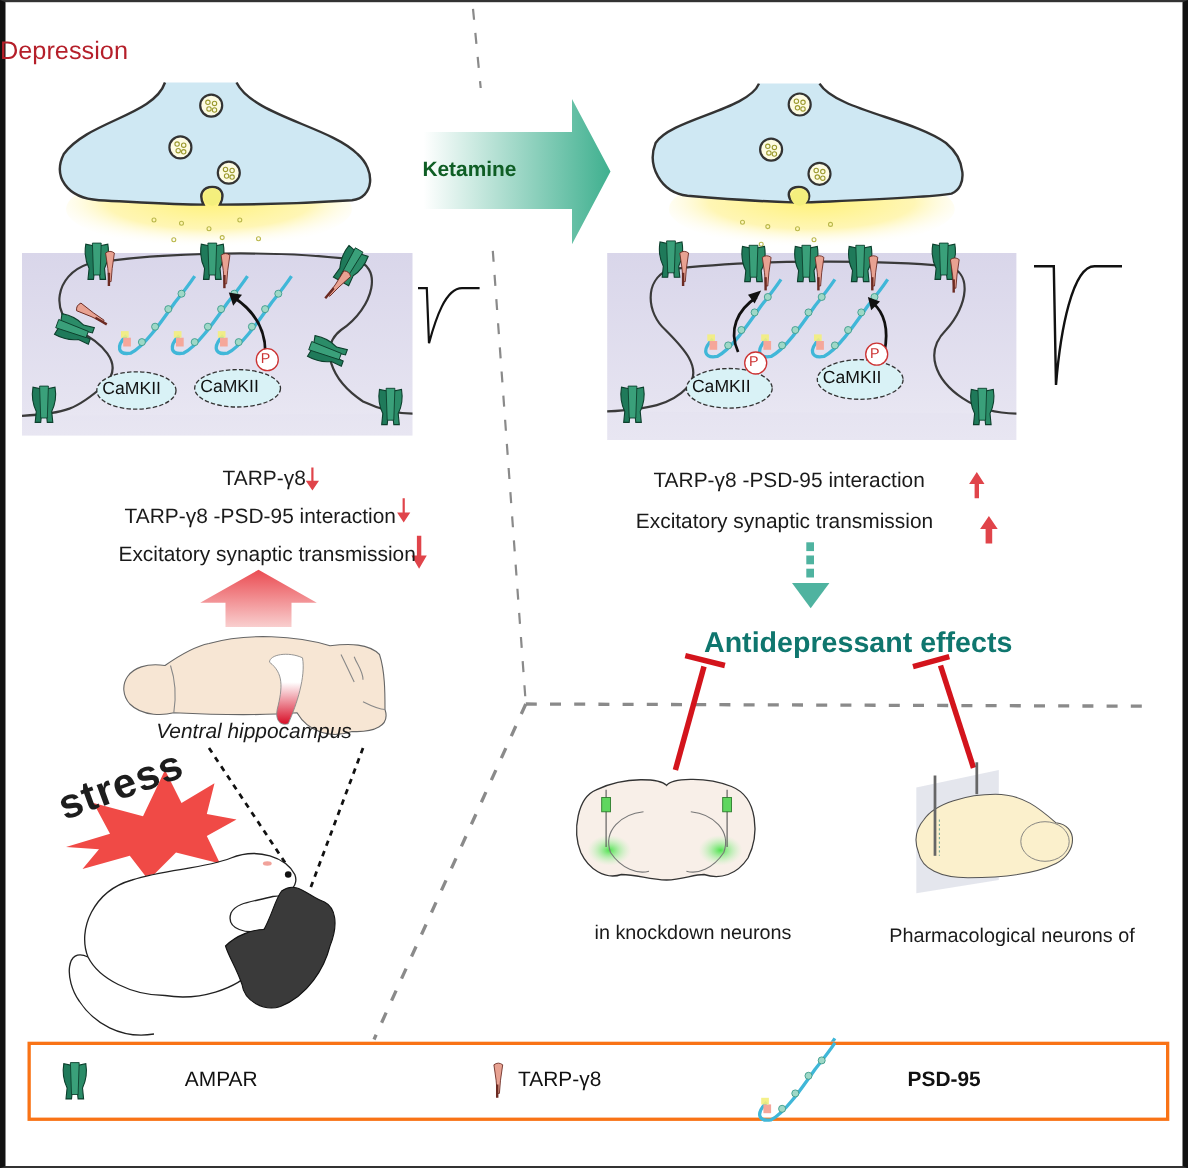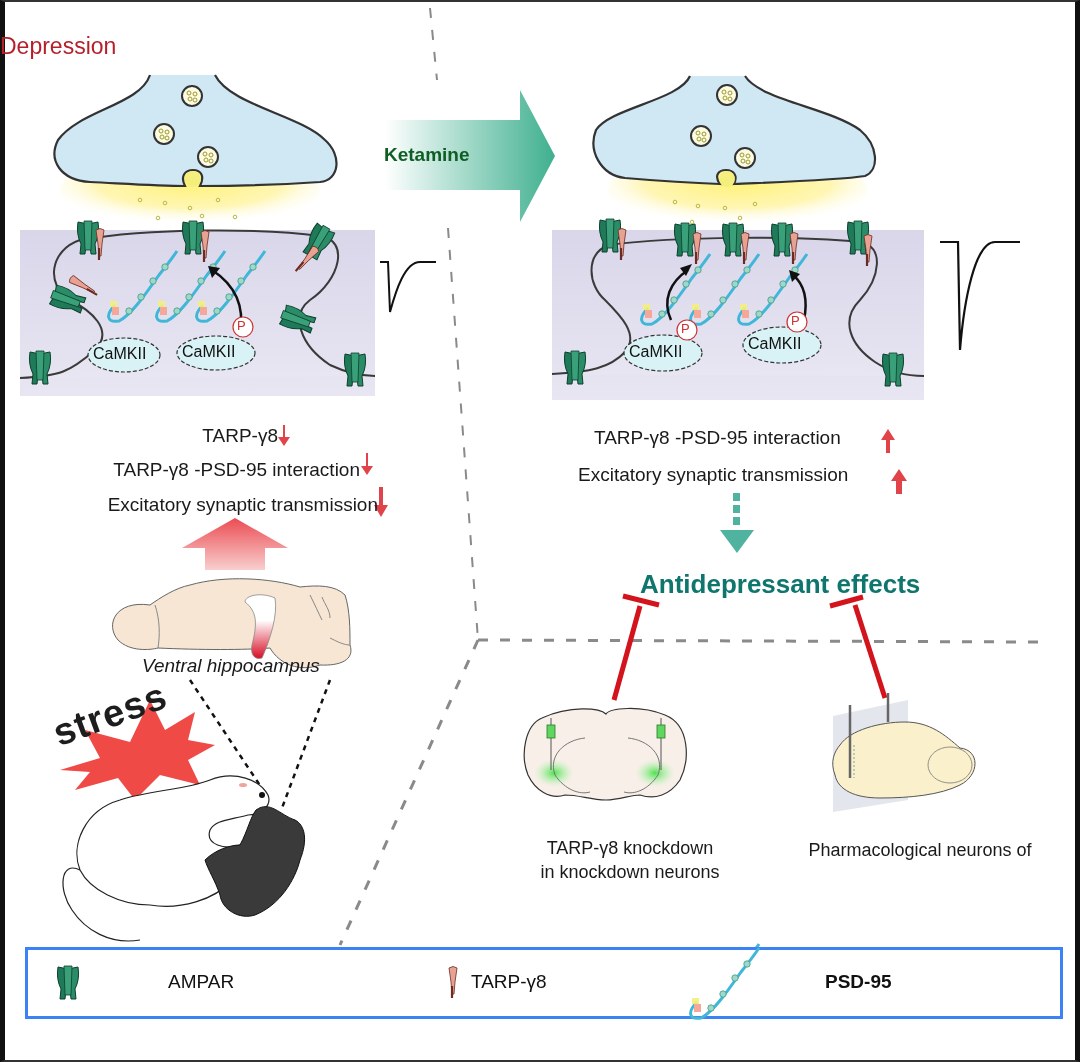--- a/index.html
+++ b/index.html
@@ -9,21 +9,21 @@
   .txt { position:absolute; white-space:nowrap; color:#1a1a1a; }
   .t-depr { left:0; width:260px; top:33px; font-size:23px; color:#b51f2a; }
   .t-ket { left:384px; top:144px; font-size:19px; font-weight:bold; color:#0f5e25; }
   .t-left { font-size:19px; text-align:right; }
   .t-right { font-size:19px; }
   .t-anti { left:596px; top:569px; font-size:26px; font-weight:bold; color:#0f766e;margin-left:44px; }
   .t-vh { left:142px; top:655px; font-size:19px;font-style:italic; }
   .t-stress { left:62px; top:712px; font-size:38px; font-weight:bold; color:#1d1d1d; transform:rotate(-20deg); transform-origin:left bottom; letter-spacing:1px; }
   .t-cap { font-size:18px; text-align:center; line-height:24px; }
   .camk { font-size:16px; color:#111; }
-  .legend-box { position:absolute; left:25px; top:947px; width:1038px; height:72px; border:3px solid #3b82f6; box-sizing:border-box; background:#fff; }
+  .legend-box { position:absolute; left:25px; top:947px; width:1038px; height:72px; border:3px solid #f97316; box-sizing:border-box; background:#fff; }
   .legend-label { position:absolute; font-size:19px; color:#111; top:21px; }
 </style>
 </head>
 <body>
 
 <div class="frame"></div>
 
 <svg class="main" width="1080" height="1062" viewBox="0 0 1080 1062">
   <defs>
     <linearGradient id="ketGrad" x1="0" y1="0" x2="1" y2="0">
@@ -270,21 +270,20 @@
 
 <div class="txt t-right" style="left:594px; top:427px;">TARP-γ8 -PSD-95 interaction</div>
 <div class="txt t-right" style="left:578px; top:464px;">Excitatory synaptic transmission</div>
 
 <div class="txt t-anti">Antidepressant effects</div>
 
 <div class="txt t-vh">Ventral hippocampus</div>
 <div class="txt t-stress">stress</div>
 
 <div class="txt t-cap" style="left:530px; width:200px; top:836px;">
-  <div>TARP-γ8 knockdown</div>
   <div>in knockdown neurons</div>
 </div>
 <div class="txt t-cap" style="left:770px; width:300px; top:838px;">
   <div>Pharmacological neurons of</div>
 </div>
 
 <div class="legend-box">
   <div class="legend-label" style="left:140px;">AMPAR</div>
   <div class="legend-label" style="left:443px;">TARP-γ8</div>
   <div class="legend-label" style="left:797px;font-weight:bold;">PSD-95</div>

